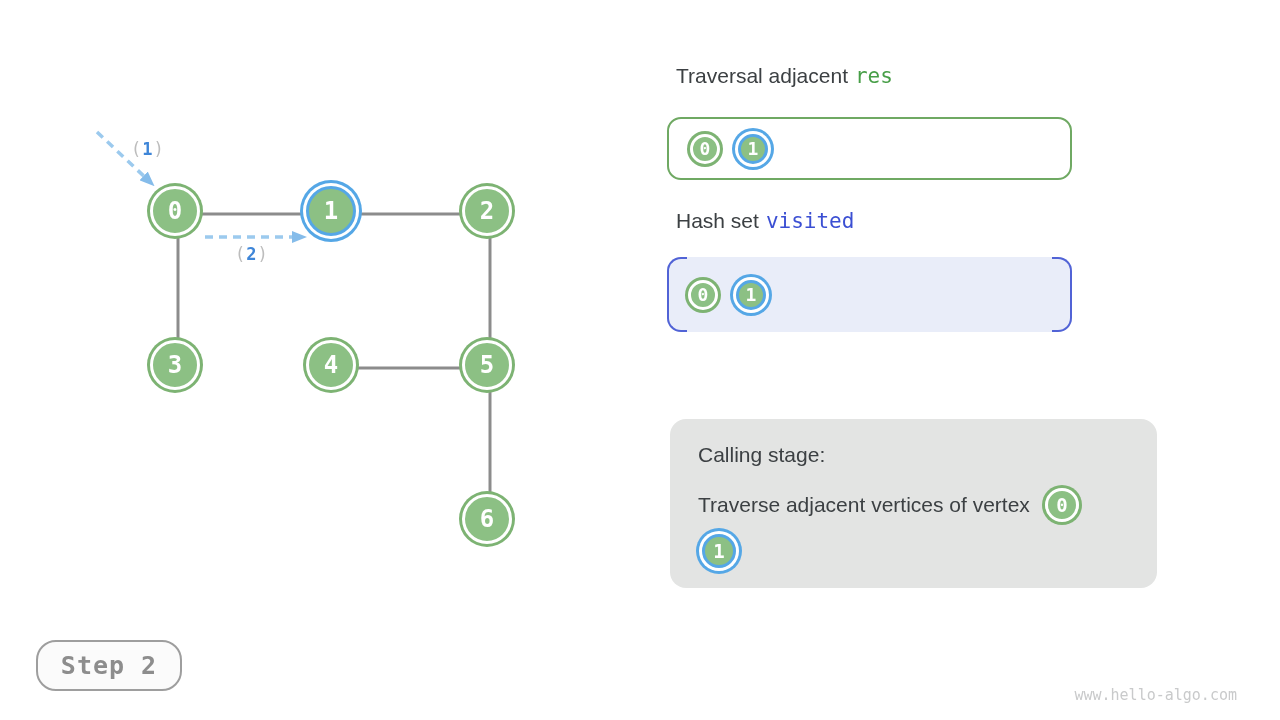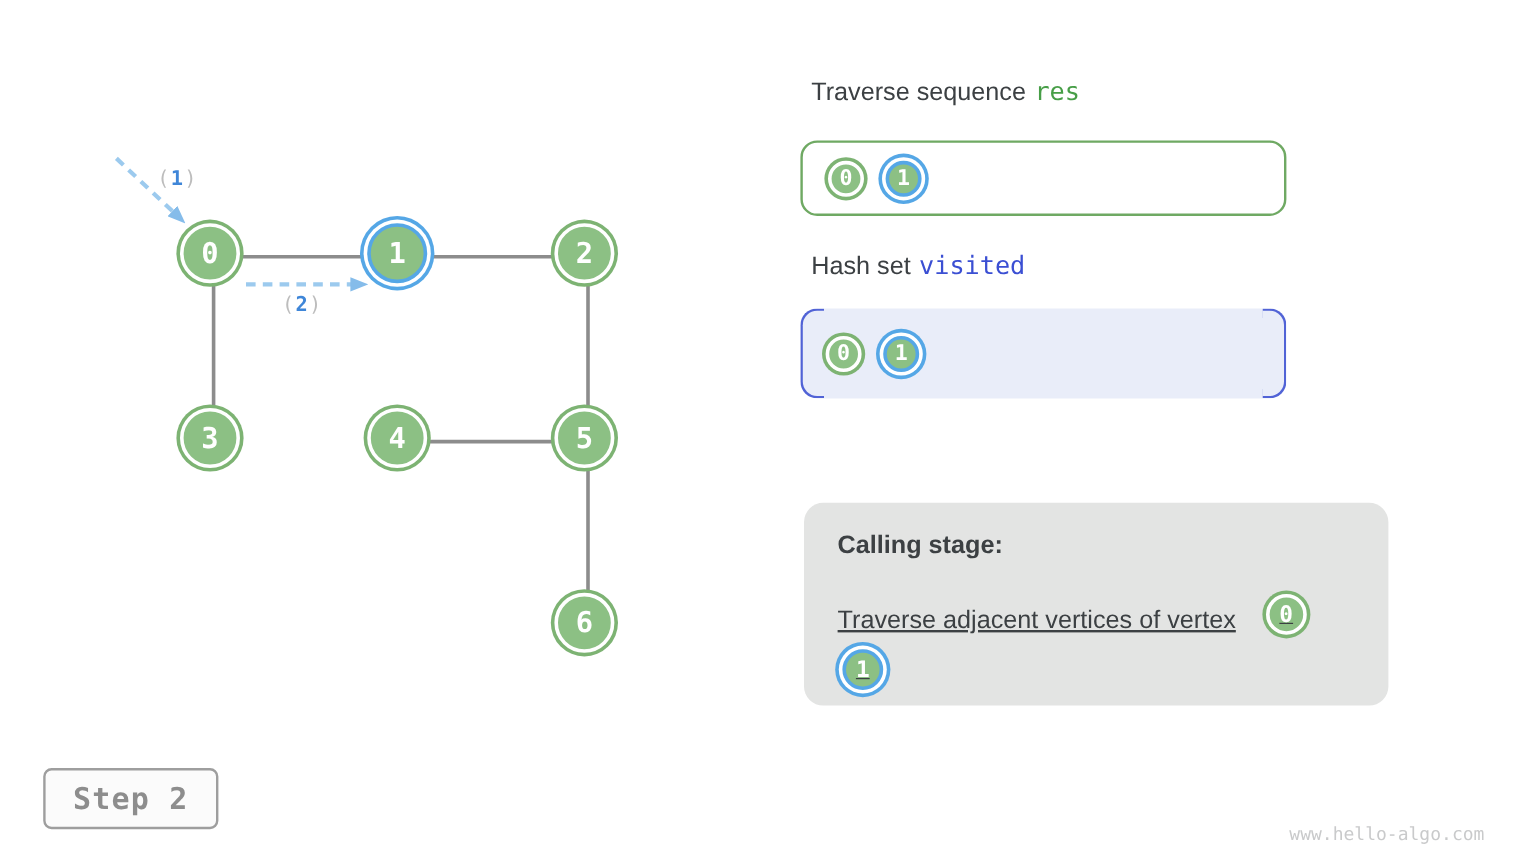--- a/index.html
+++ b/index.html
@@ -72,31 +72,31 @@
     border-color:var(--hl-blue);
     box-shadow:0 0 0 3px #fff,0 0 0 6px var(--hl-blue);
   }
   .badge.lg{width:34px;height:34px;font-size:19px;}
 
   
   .calling-panel{
     position:absolute;left:670px;top:419px;width:487px;height:169px;
     background:var(--panel-bg);border-radius:16px;
   }
-  .calling-title{position:absolute;left:28px;top:24px;font-size:21px;font-weight:bold;color:var(--text-dark);}
-  .crow{position:absolute;left:28px;height:48px;display:flex;align-items:flex-end;gap:25px;
-        font-size:21px;color:var(--text-dark);text-decoration:underline;}
+  .calling-title{position:absolute;left:28px;top:24px;font-size:21px;font-weight:normal;color:var(--text-dark);}
+  .crow{position:absolute;left:28px;height:48px;display:flex;align-items:center;gap:15px;
+        font-size:21px;color:var(--text-dark);}
   .crow.r1{top:62px;}
   .crow.r2{top:108px;}
   .crow .badge.hl{margin-left:4px;}
 
   
   .step-box{
     position:absolute;left:36px;top:640px;width:146px;height:51px;
-    border:2px solid var(--step-border);border-radius:7px;background:#FBFBFB;
+    border:2px solid var(--step-border);border-radius:20px;background:#FBFBFB;
     display:flex;align-items:center;justify-content:center;
     color:var(--step-text);font:bold 25px "DejaVu Sans Mono",monospace;letter-spacing:1px;text-align:center;
   }
   .watermark{
     position:absolute;right:43px;top:686px;
     color:var(--watermark);font:15px "DejaVu Sans Mono",monospace;
   }
 </style>
 </head>
 <body>
@@ -127,21 +127,21 @@
   <div class="arrow-label" style="left:235px;top:244px"><span class="paren">(</span><span class="digit">2</span><span class="paren">)</span></div>
 
   <div class="gnode" style="left:150px;top:186px">0</div>
   <div class="gnode hl" style="left:306px;top:186px">1</div>
   <div class="gnode" style="left:462px;top:186px">2</div>
   <div class="gnode" style="left:150px;top:340px">3</div>
   <div class="gnode" style="left:306px;top:340px">4</div>
   <div class="gnode" style="left:462px;top:340px">5</div>
   <div class="gnode" style="left:462px;top:494px">6</div>
 
-  <div class="ptitle" style="left:676px;top:64px"><span>Traverse sequence</span><span class="var green">res</span></div>
+  <div class="ptitle" style="left:676px;top:64px"><span>Traversal adjacent</span><span class="var green">res</span></div>
   <div class="res-box">
     <span class="badge">0</span>
     <span class="badge hl">1</span>
   </div>
 
   <div class="ptitle" style="left:676px;top:209px"><span>Hash set</span><span class="var blue">visited</span></div>
   <div class="visited-box">
     <span class="badge">0</span>
     <span class="badge hl">1</span>
   </div>

